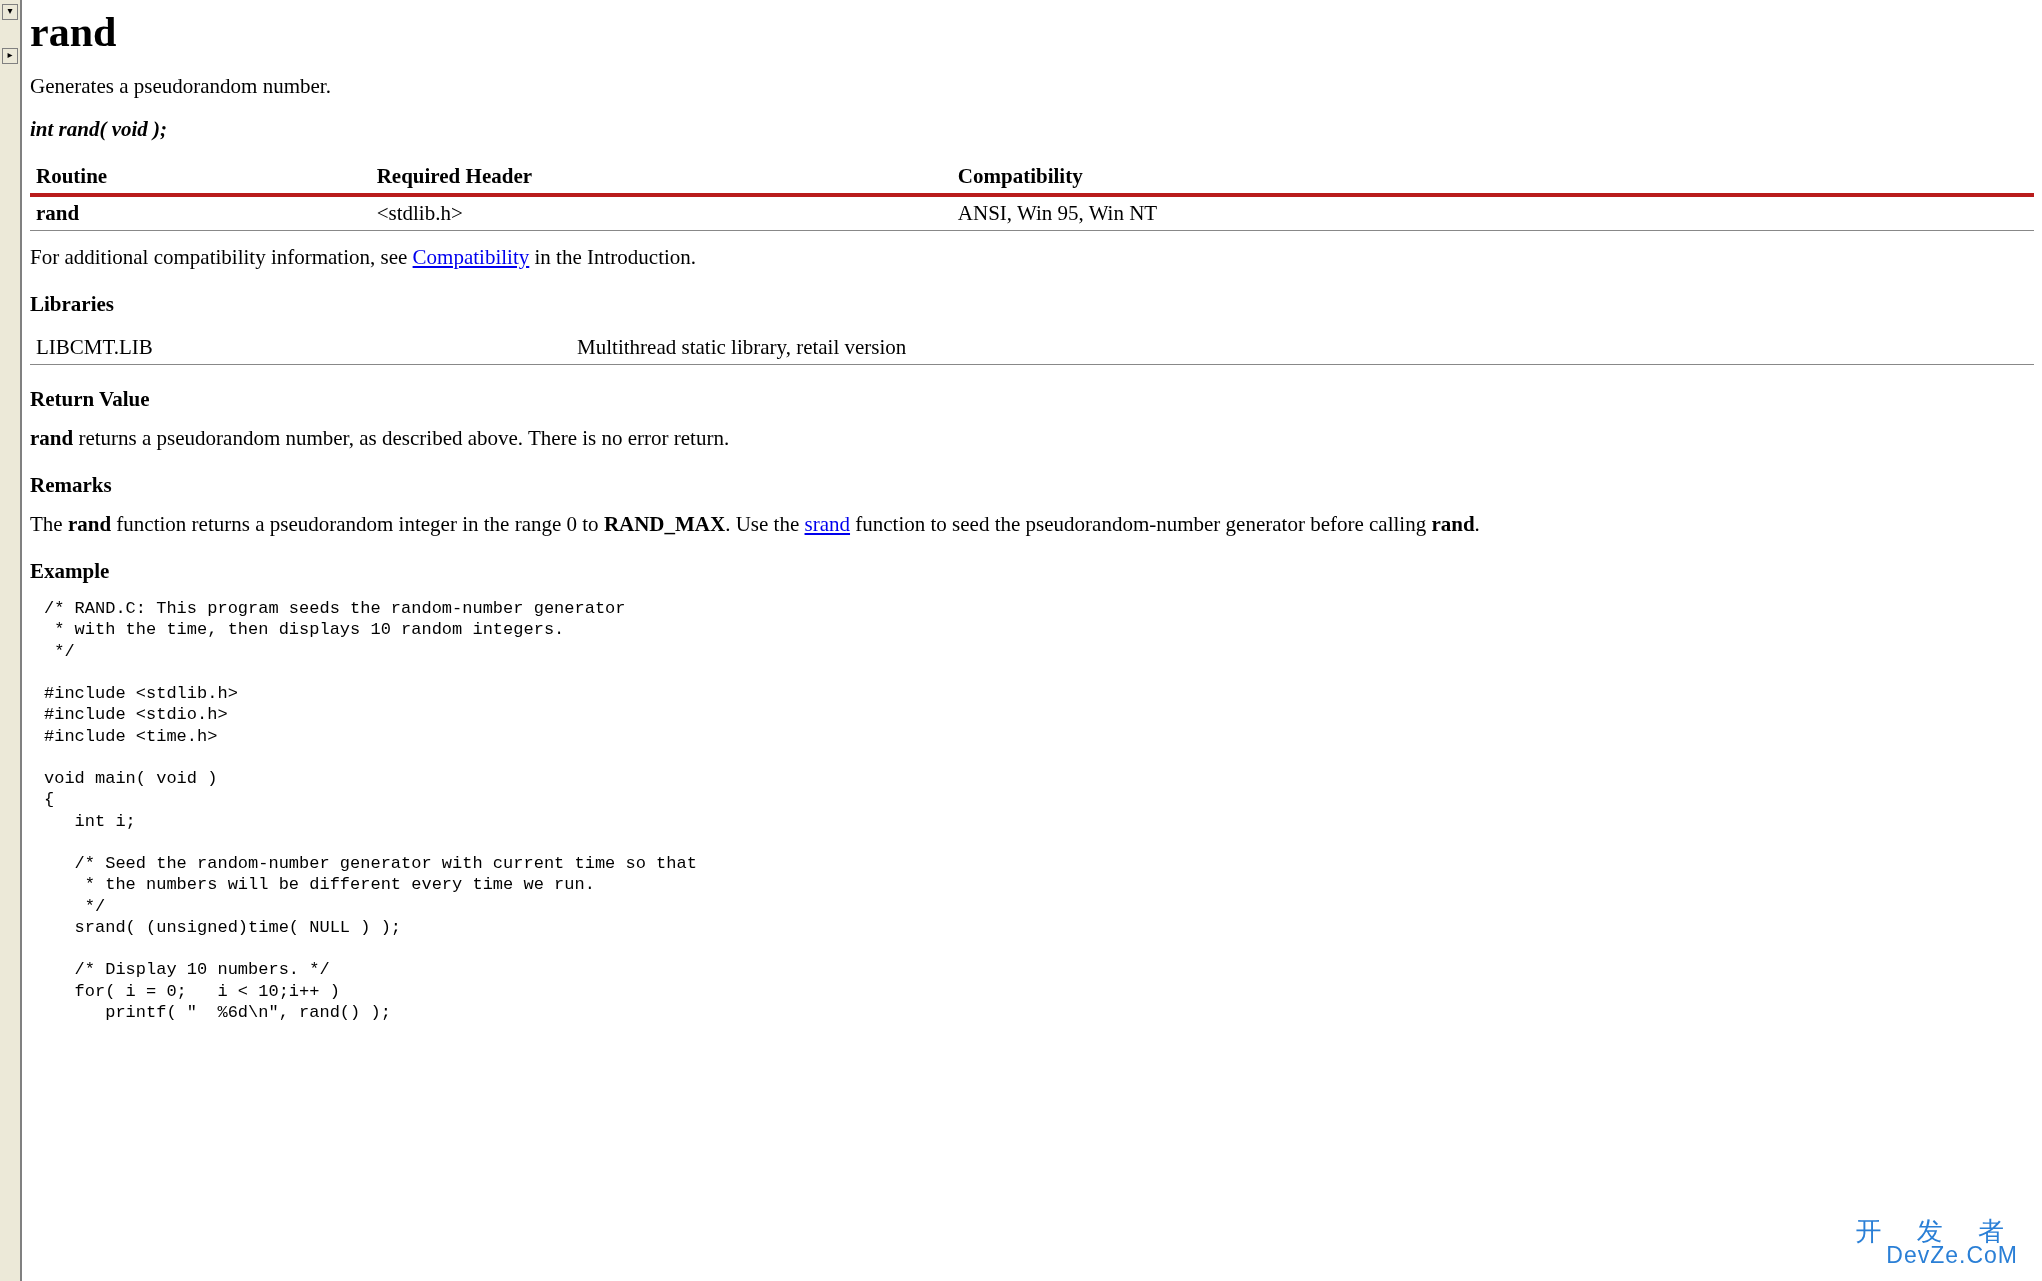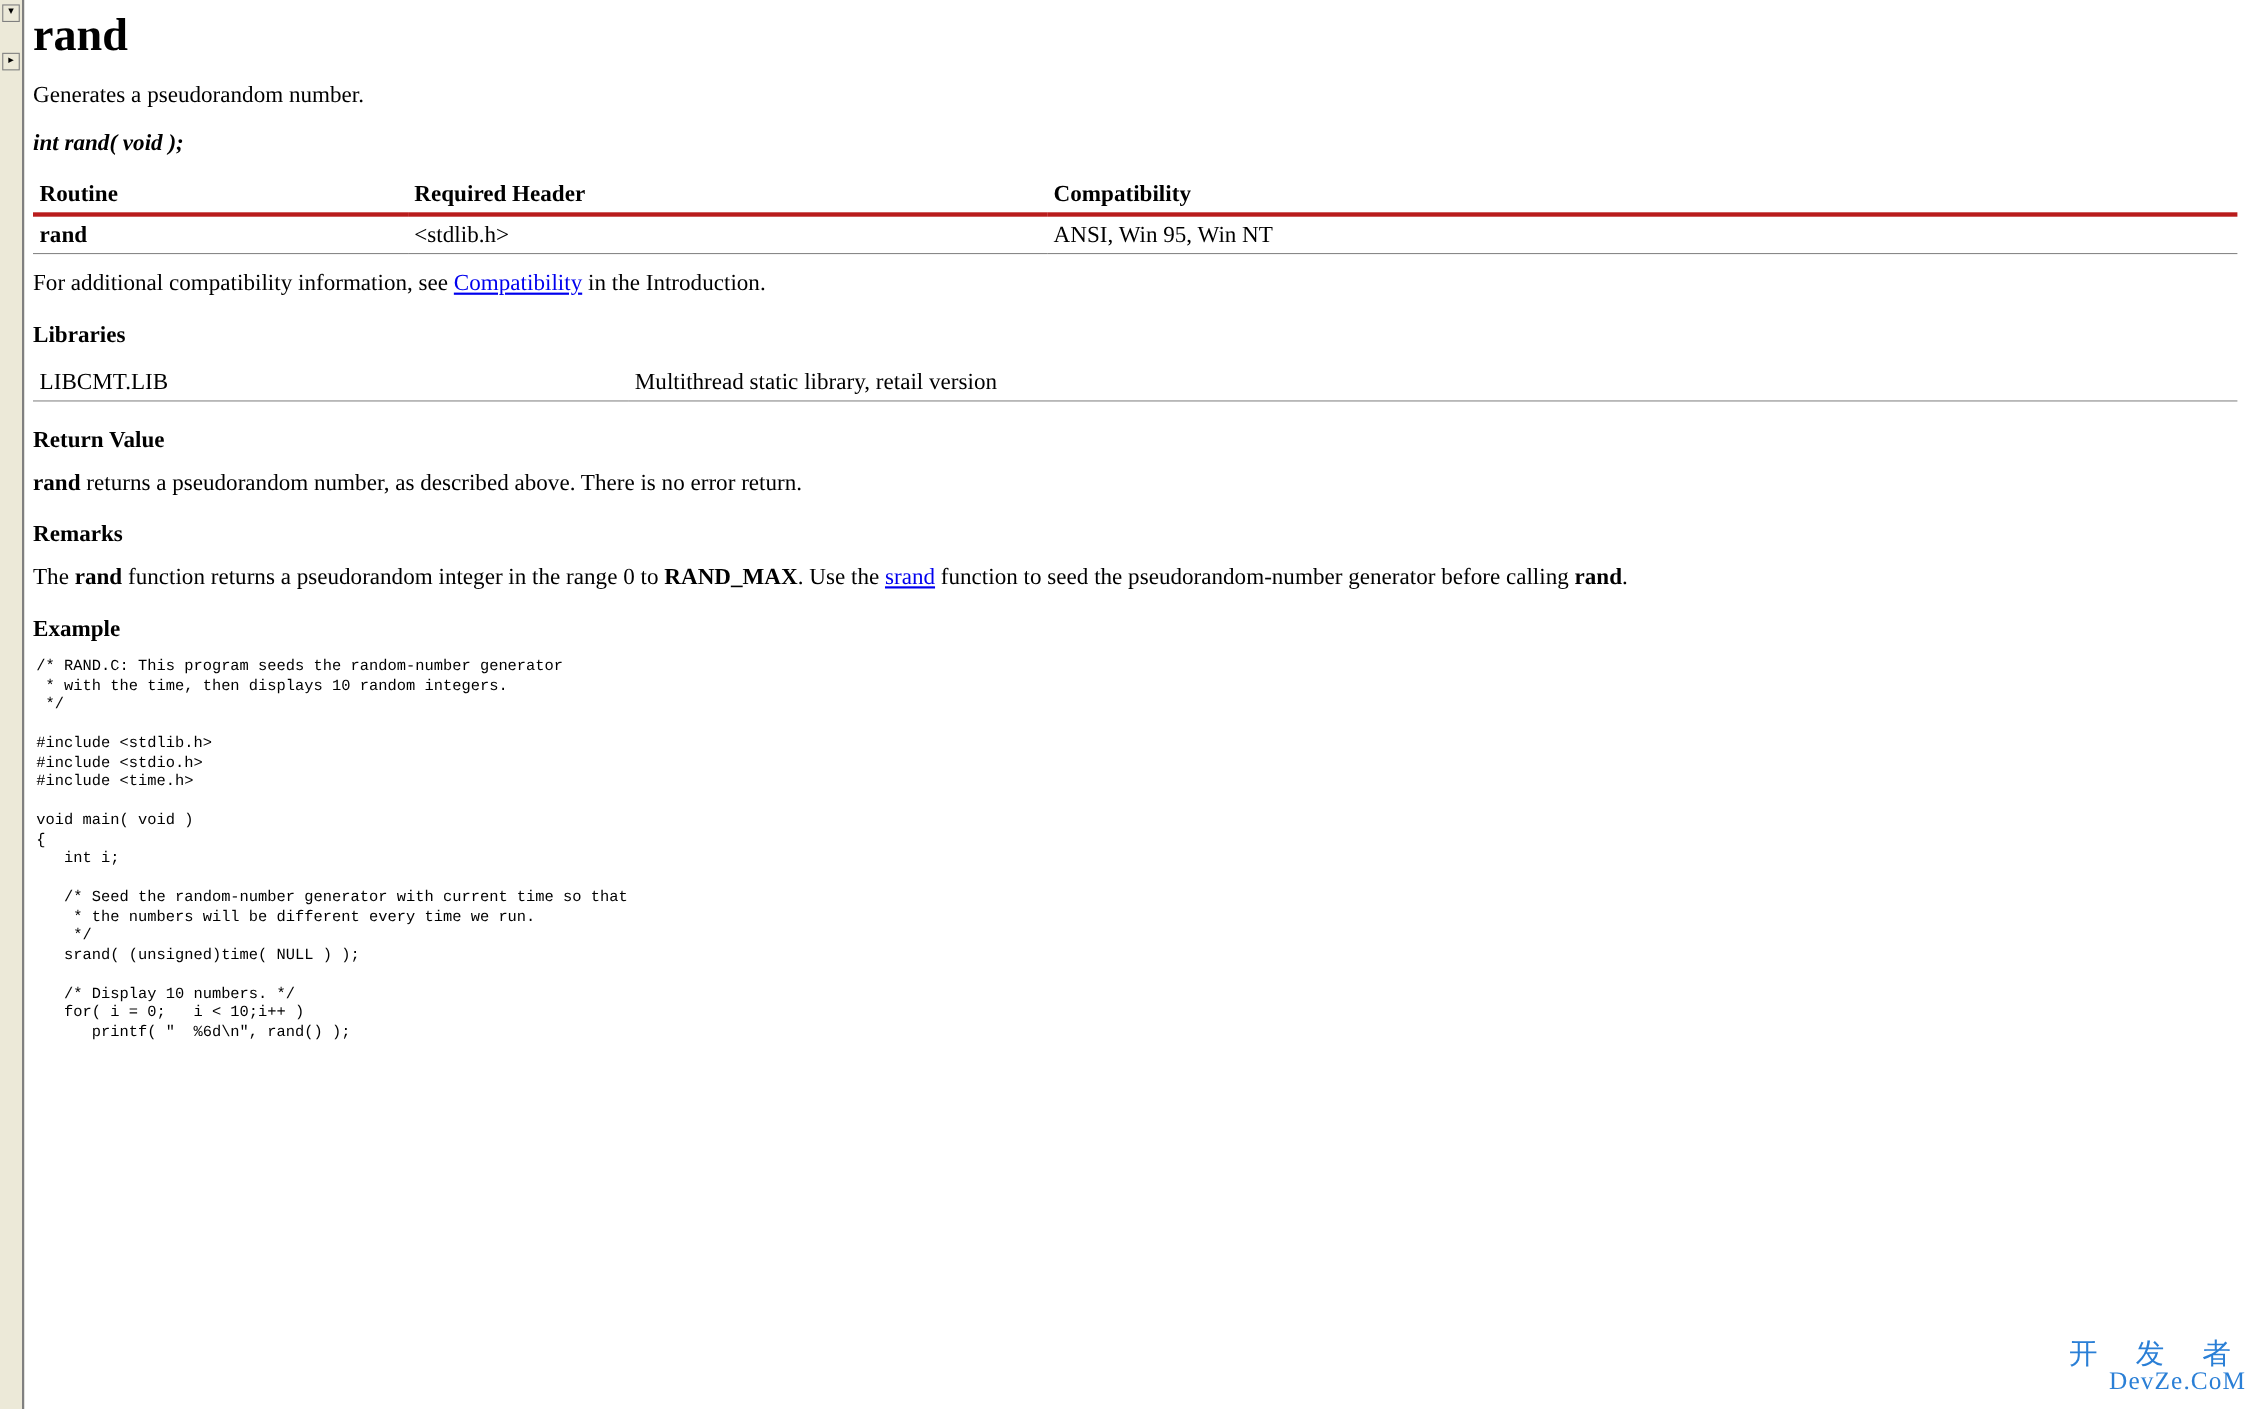--- a/index.html
+++ b/index.html
@@ -89,32 +89,32 @@
   table.info.headers tbody td:first-child { font-weight: bold; }
 
   table.info.libs td:nth-child(1) { width: 27%; }
   table.info.libs td:nth-child(2) { width: auto; }
 
   a.inline-link { color: #0000ee; text-decoration: underline; cursor: pointer; }
   .bold { font-weight: bold; }
 
   pre.code {
     font-family: "Courier New", Courier, monospace;
-    font-size: 14px;
+    font-size: 17px;
     line-height: 1.25;
-    margin: 10px 3px;
+    margin: 10px 14px;
     white-space: pre;
   }
 
   .watermark {
     position: fixed;
-    right: 0;
+    right: 24px;
     bottom: 14px;
     text-align: right;
-    font-family: Liberation Serif, serif;
+    font-family: Liberation Sans, sans-serif;
     color: #2a7fd6;
     line-height: 1.0;
     pointer-events: none;
     user-select: none;
   }
   .watermark .line1 {
     font-size: 26px;
     letter-spacing: 14px;
     font-weight: 500;
   }

